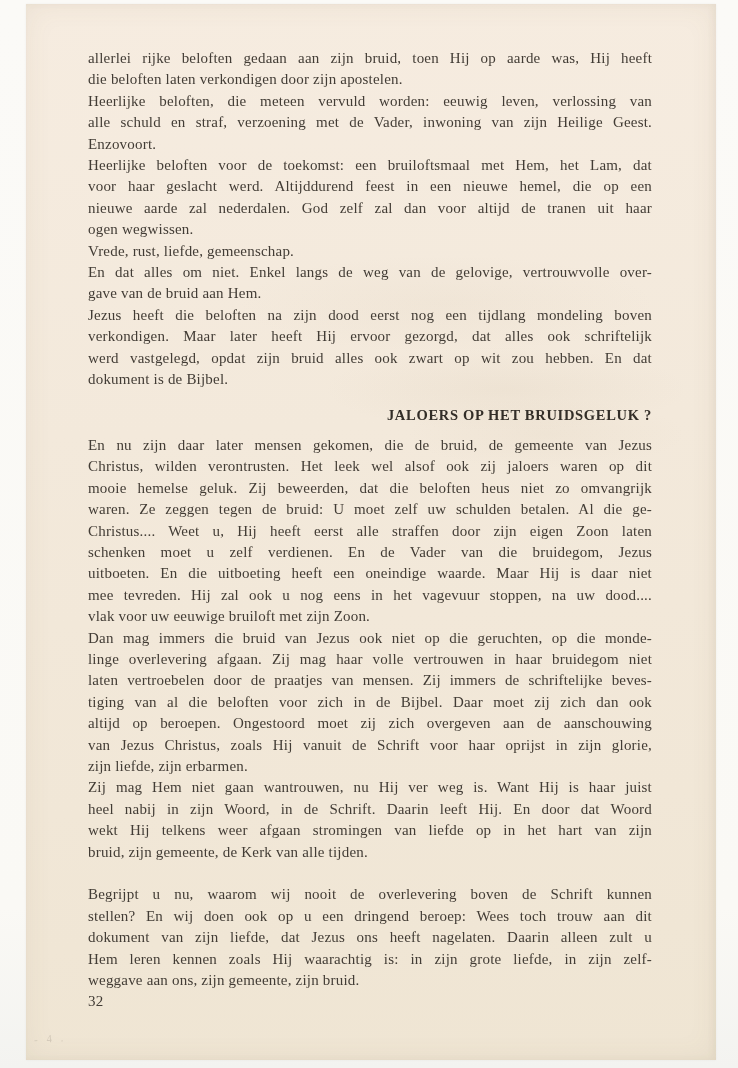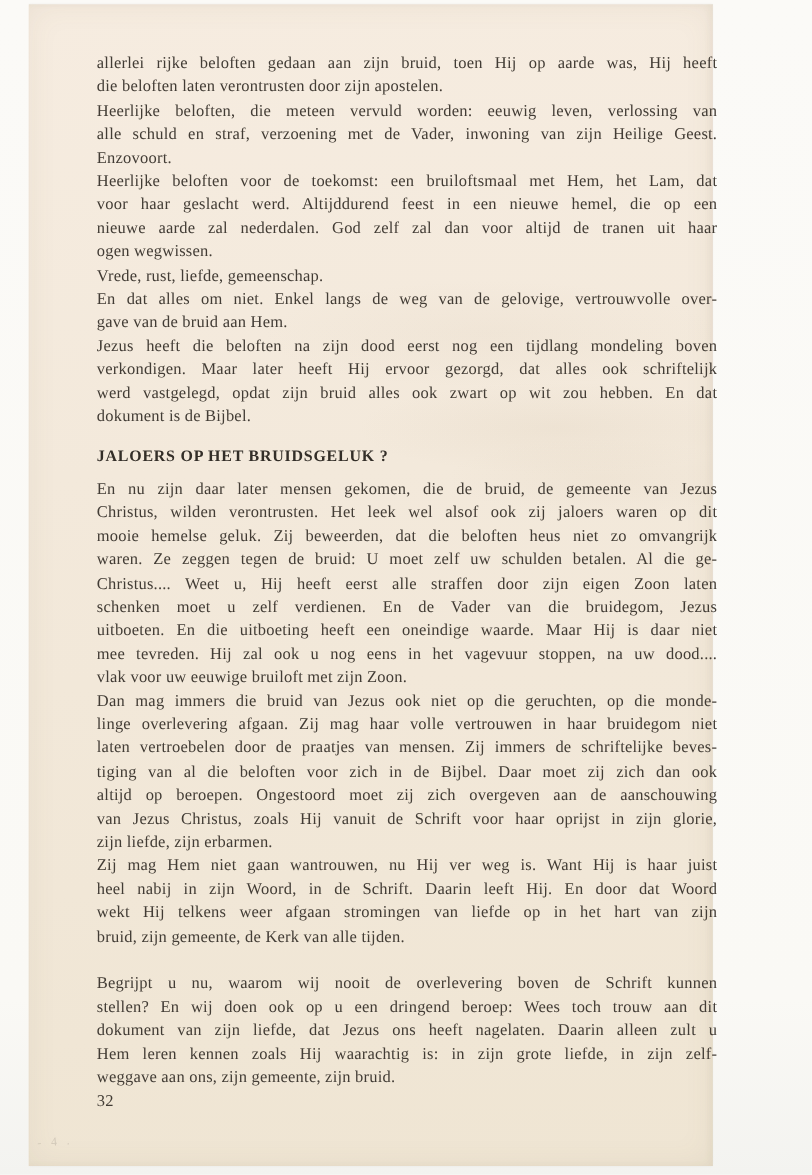--- a/index.html
+++ b/index.html
@@ -14,21 +14,21 @@
   .scan-surround {
     position: relative;
     width: 738px;
     height: 1068px;
     background: linear-gradient(180deg, #fbfaf7 0%, #faf9f5 85%, #f3f3f0 100%);
   }
   .page {
     position: absolute;
     left: 26px;
     top: 4px;
-    width: 622px;
+    width: 690px;
     height: 1056px;
     background:
       radial-gradient(ellipse 260px 60px at 480px 385px, rgba(190,170,140,0.10), rgba(190,170,140,0) 70%),
       radial-gradient(ellipse 300px 70px at 420px 300px, rgba(190,170,140,0.07), rgba(190,170,140,0) 70%),
       radial-gradient(ellipse 200px 50px at 520px 430px, rgba(190,170,140,0.08), rgba(190,170,140,0) 70%),
       linear-gradient(178deg, #f6ece0 0%, #f3e9db 40%, #f1e7d7 75%, #efe5d3 100%);
     box-shadow:
       inset 0 0 28px rgba(120,100,70,0.08),
       inset -3px 0 6px rgba(120,100,70,0.06),
       0 0 2px rgba(0,0,0,0.06);
@@ -45,21 +45,21 @@
   }
   .line {
     text-align: justify;
     text-align-last: justify;
     min-height: 21.4px;
   }
   .line.last {
     text-align-last: left;
   }
   .section-heading {
-    text-align: left;
+    text-align: right;
     font-weight: bold;
     font-size: 14.5px;
     letter-spacing: 0.7px;
     color: #332e28;
     margin-top: 14px;
     margin-bottom: 9px;
   }
   .gap {
     height: 21.4px;
   }
@@ -80,21 +80,21 @@
   }
 </style>
 </head>
 <body>
 
 <div class="scan-surround">
   <div class="page">
     <div class="text-column" id="blocks">
         <div class="paragraph">
           <div class="line">allerlei rijke beloften gedaan aan zijn bruid, toen Hij op aarde was, Hij heeft</div>
-          <div class="line last">die beloften laten verontrusten door zijn apostelen.</div>
+          <div class="line last">die beloften laten verkondigen door zijn apostelen.</div>
         </div>
         <div class="paragraph">
           <div class="line">Heerlijke beloften, die meteen vervuld worden: eeuwig leven, verlossing van</div>
           <div class="line">alle schuld en straf, verzoening met de Vader, inwoning van zijn Heilige Geest.</div>
           <div class="line last">Enzovoort.</div>
         </div>
         <div class="paragraph">
           <div class="line">Heerlijke beloften voor de toekomst: een bruiloftsmaal met Hem, het Lam, dat</div>
           <div class="line">voor haar geslacht werd. Altijddurend feest in een nieuwe hemel, die op een</div>
           <div class="line">nieuwe aarde zal nederdalen. God zelf zal dan voor altijd de tranen uit haar</div>

